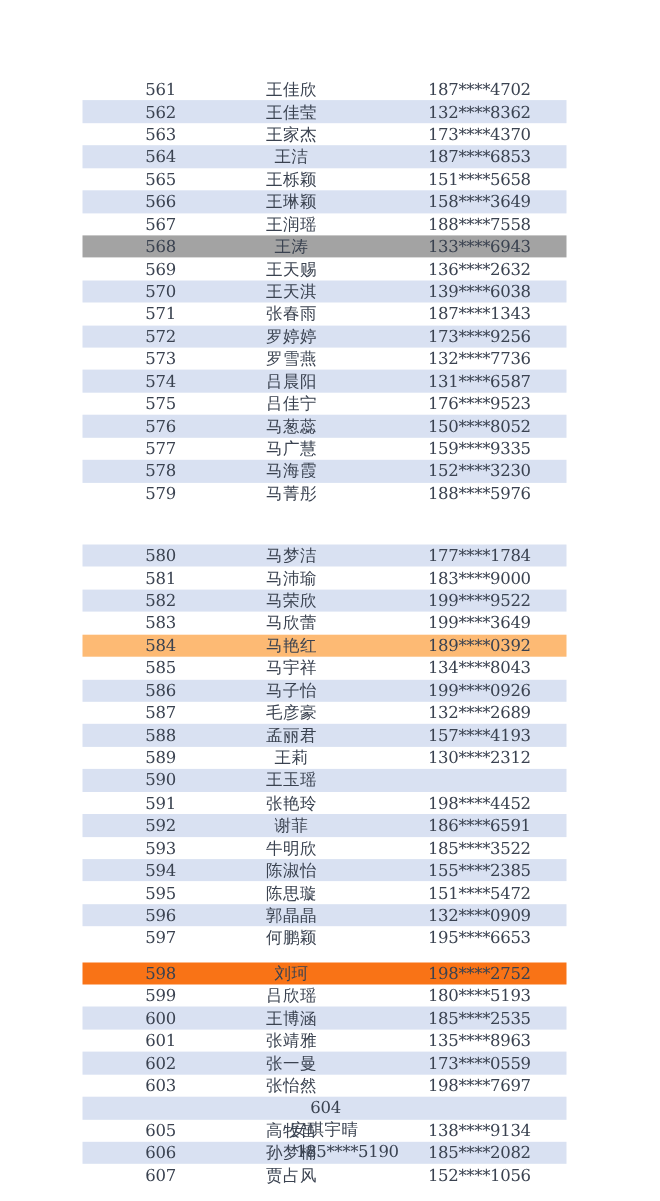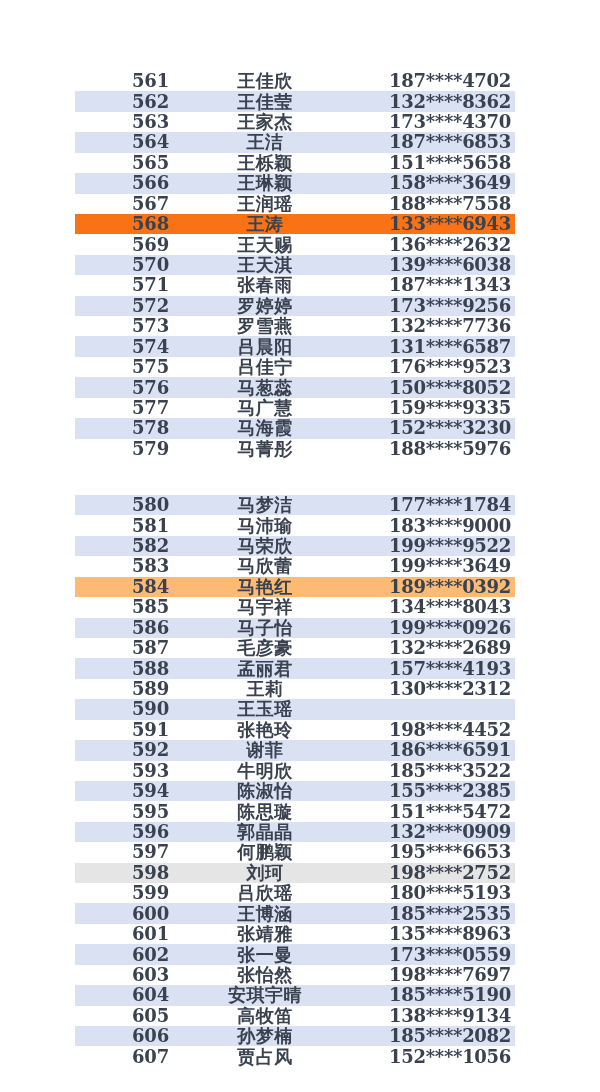--- a/index.html
+++ b/index.html
@@ -18,23 +18,22 @@
     .sheet {
       position: absolute;
       left: 75px;
       top: 71px;
       width: 440px;
     }
     .row {
       display: flex;
       align-items: center;
       height: 20.43px;
-      font-size: 18px;
+      font-size: 15px;
       line-height: 20px;
-      font-weight: bold;
     }
     .row.striped {
       background: #d9e1f2;
     }
     .cell-idx {
       width: 140px;
       box-sizing: border-box;
       padding-left: 57px;
       text-align: left;
       letter-spacing: -0.2px;
@@ -85,21 +84,21 @@
     <div class="row striped" style="background: rgb(217, 225, 242);">
     <span class="cell-idx">566</span>
     <span class="cell-name">王琳颖</span>
     <span class="cell-phone">158****3649</span>
   </div>
     <div class="row">
     <span class="cell-idx">567</span>
     <span class="cell-name">王润瑶</span>
     <span class="cell-phone">188****7558</span>
   </div>
-    <div class="row striped" style="background: #f97316;">
+    <div class="row striped" style="background: #a3a3a3;">
     <span class="cell-idx">568</span>
     <span class="cell-name">王涛</span>
     <span class="cell-phone">133****6943</span>
   </div>
     <div class="row">
     <span class="cell-idx">569</span>
     <span class="cell-name">王天赐</span>
     <span class="cell-phone">136****2632</span>
   </div>
     <div class="row striped" style="background: rgb(217, 225, 242);">
@@ -234,21 +233,21 @@
     <div class="row striped" style="background: rgb(217, 225, 242);">
     <span class="cell-idx">596</span>
     <span class="cell-name">郭晶晶</span>
     <span class="cell-phone">132****0909</span>
   </div>
     <div class="row">
     <span class="cell-idx">597</span>
     <span class="cell-name">何鹏颖</span>
     <span class="cell-phone">195****6653</span>
   </div>
-    <div class="row striped" style="background: #e5e5e5;">
+    <div class="row striped" style="background: #f97316; margin-top: 12px;">
     <span class="cell-idx">598</span>
     <span class="cell-name">刘珂</span>
     <span class="cell-phone">198****2752</span>
   </div>
     <div class="row">
     <span class="cell-idx">599</span>
     <span class="cell-name">吕欣瑶</span>
     <span class="cell-phone">180****5193</span>
   </div>
     <div class="row striped" style="background: rgb(217, 225, 242);">
@@ -264,21 +263,21 @@
     <div class="row striped" style="background: rgb(217, 225, 242);">
     <span class="cell-idx">602</span>
     <span class="cell-name">张一曼</span>
     <span class="cell-phone">173****0559</span>
   </div>
     <div class="row">
     <span class="cell-idx">603</span>
     <span class="cell-name">张怡然</span>
     <span class="cell-phone">198****7697</span>
   </div>
-    <div class="row striped" style="background: rgb(217, 225, 242);">
+    <div class="row striped" style="background: rgb(217, 225, 242); flex-direction: column;">
     <span class="cell-idx">604</span>
     <span class="cell-name">安琪宇晴</span>
     <span class="cell-phone">185****5190</span>
   </div>
     <div class="row">
     <span class="cell-idx">605</span>
     <span class="cell-name">高牧笛</span>
     <span class="cell-phone">138****9134</span>
   </div>
     <div class="row striped" style="background: rgb(217, 225, 242);">

